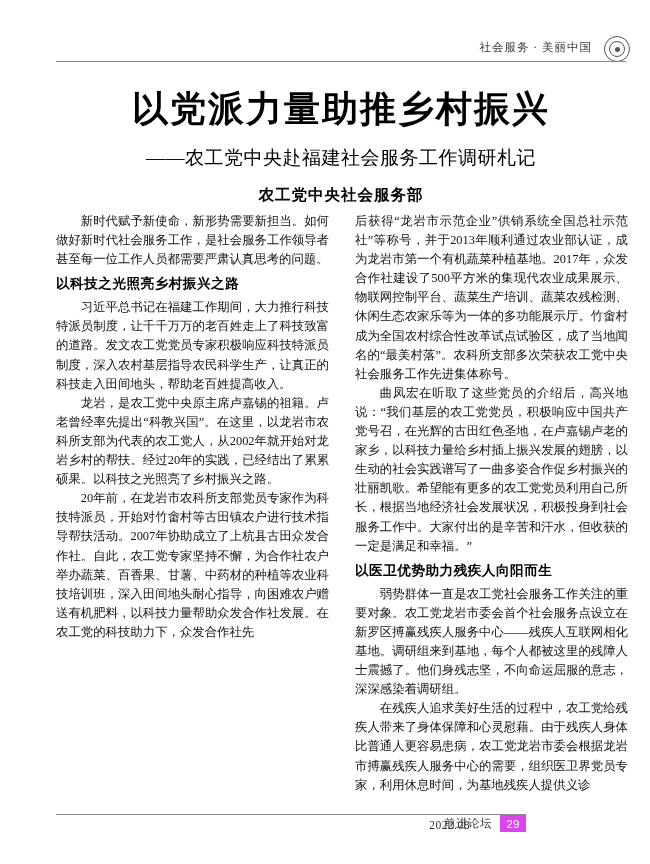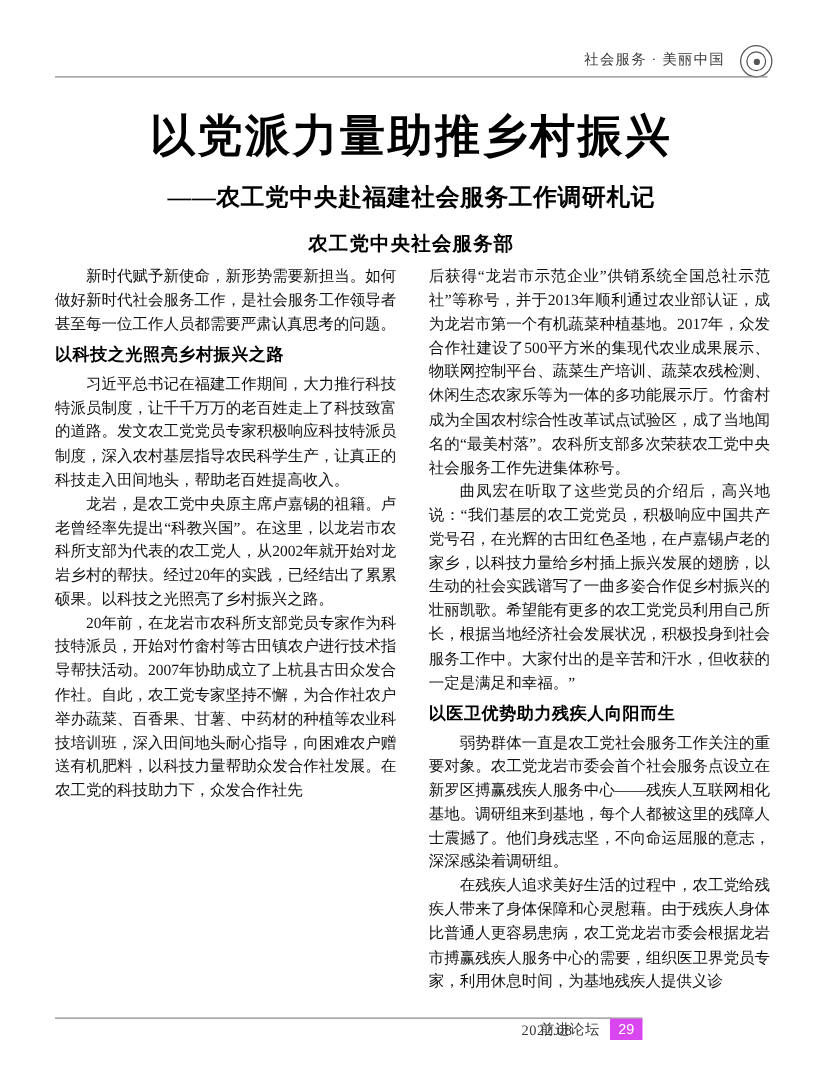--- a/index.html
+++ b/index.html
@@ -10,21 +10,21 @@
     width: 650px;
     height: 864px;
     background: #ffffff;
     font-family: "Liberation Serif", "DejaVu Serif", serif;
     color: #1a1a1a;
     position: relative;
     overflow: hidden;
   }
   .page {
     position: absolute;
-    left: 4px; top: 0;
+    left: 16px; top: 0;
     width: 550px;
     height: 864px;
     box-sizing: border-box;
   }
 
   
   .header {
     position: absolute;
     left: 0;
     top: 28px;
@@ -91,21 +91,21 @@
   .main-title {
     font-size: 36px;
     font-weight: bold;
     letter-spacing: 2px;
     line-height: 1.3;
     color: #000;
   }
   .sub-title {
     margin-top: 12px;
     font-size: 19px;
-    font-weight: bold;
+    font-weight: normal;
     letter-spacing: 0.5px;
     color: #000;
   }
   .byline {
     margin-top: 14px;
     font-size: 15.5px;
     font-weight: bold;
     letter-spacing: 1px;
     color: #000;
   }

